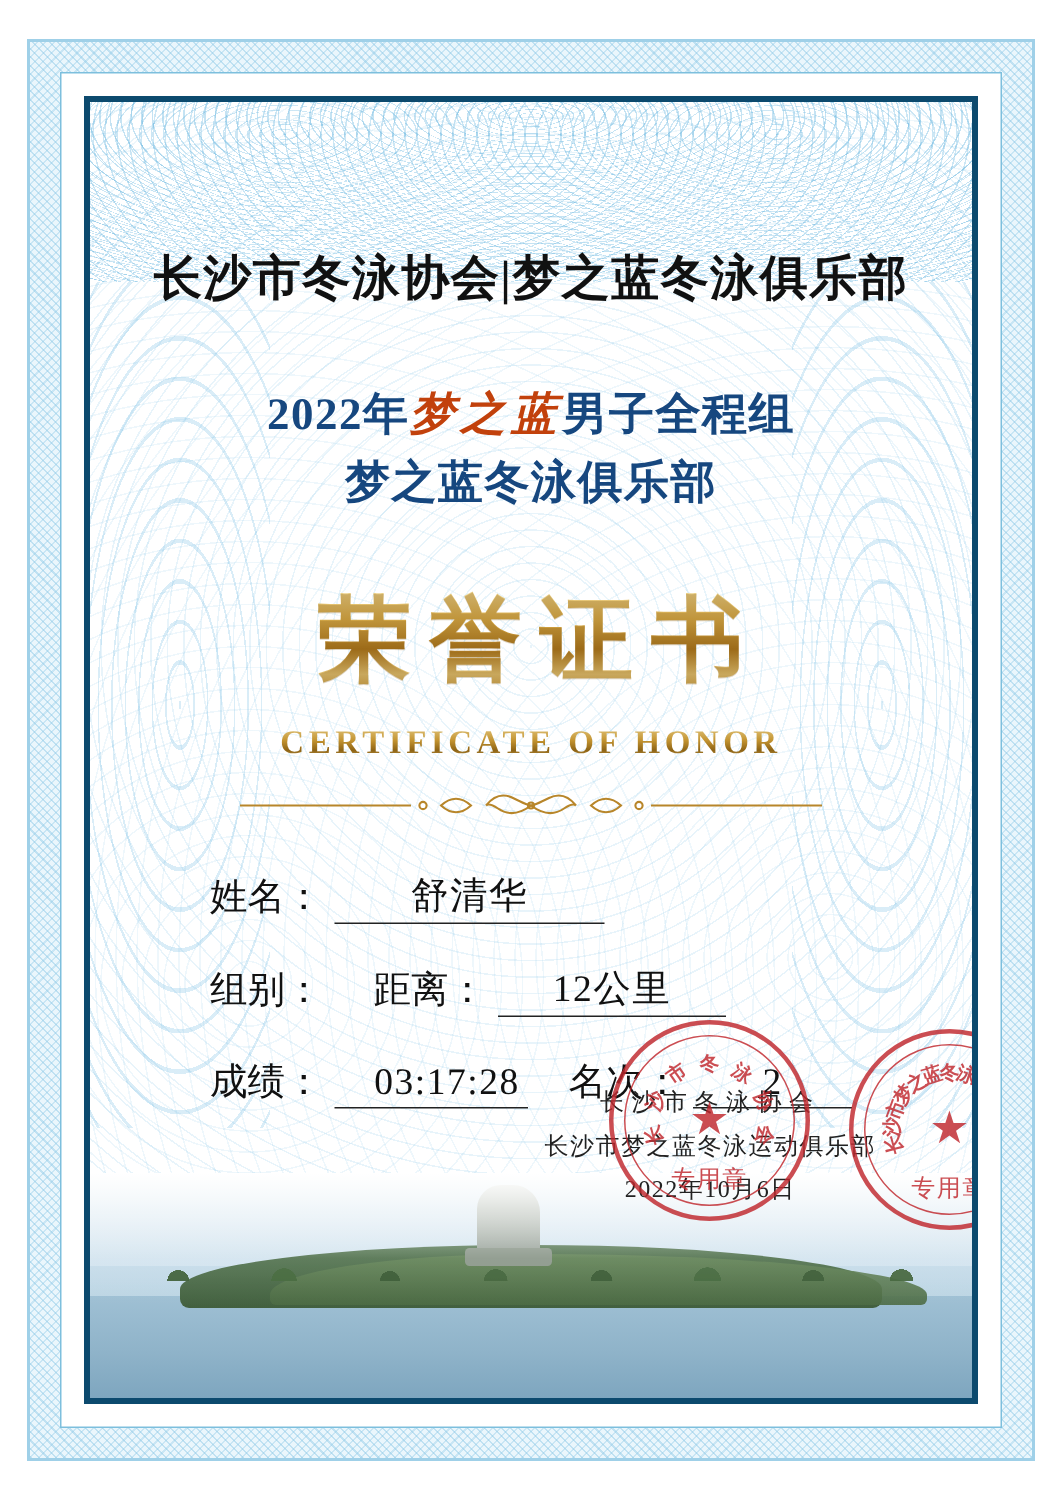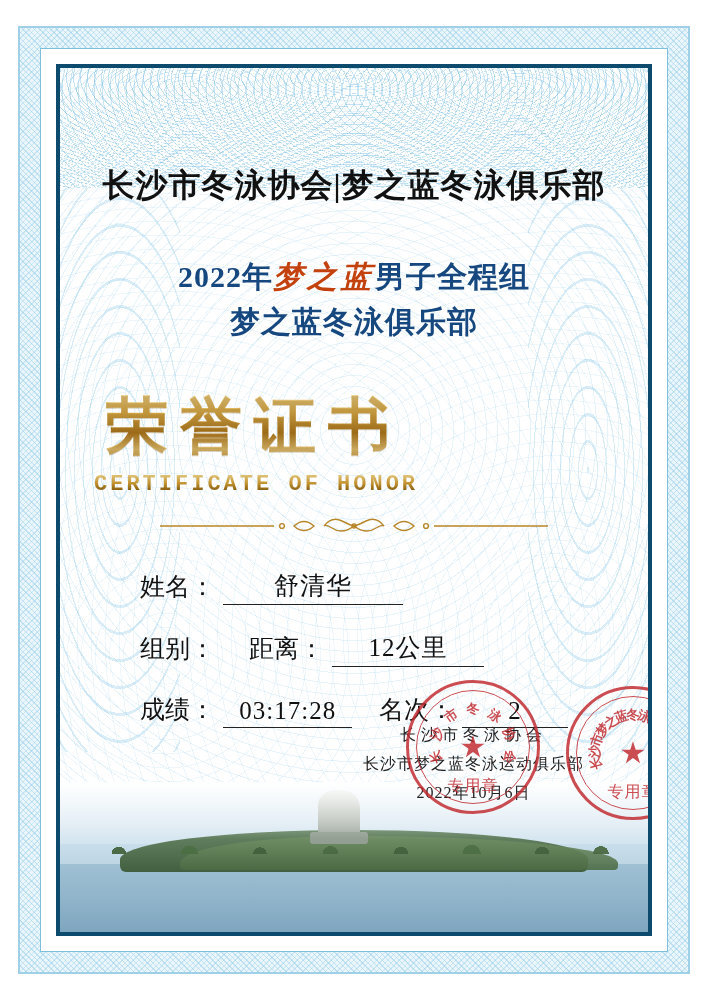--- a/index.html
+++ b/index.html
@@ -175,36 +175,37 @@
     letter-spacing: 1px;
   }
   .event-title .brand {
     color: #c2410c;
     font-style: italic;
     letter-spacing: 4px;
   }
 
   .honor-zone {
     margin-top: 40px;
+    text-align: center;
   }
   .honor-cn {
     font-family: "Liberation Serif", serif;
     font-weight: bold;
     font-size: 62px;
     letter-spacing: 12px;
     background: linear-gradient(#f6e6b0 0%, #d9ad4c 34%, #a9741d 58%, #e4c578 78%, #b8862a 100%);
     -webkit-background-clip: text;
     background-clip: text;
     color: transparent;
     text-shadow: 0 1px 0 rgba(120,80,10,0.25);
     padding-left: 12px;
   }
   .honor-en {
-    margin-top: 4px;
-    font-family: Liberation Mono, monospace;
+    margin-top: 14px;
+    font-family: Liberation Serif, serif;
     font-weight: bold;
     font-size: 22px;
     letter-spacing: 3px;
     background: linear-gradient(#e9d392 0%, #c39330 45%, #8e6415 70%, #d6b060 100%);
     -webkit-background-clip: text;
     background-clip: text;
     color: transparent;
   }
 
   .flourish {
@@ -238,21 +239,21 @@
     color: #111;
     text-align: center;
     border-bottom: 1.6px solid #222;
     padding: 0 6px 2px;
     margin-left: 8px;
     letter-spacing: 1px;
   }
   .w-name   { width: 168px; }
   .w-group  { width: 150px; }
   .w-dist   { width: 140px; text-align: center; }
-  .w-score  { width: 150px; }
+  .w-score  { width: 150px; text-align: right; }
   .w-rank   { width: 120px; }
   .spacer-32 { width: 34px; }
 
   
   .sign-block {
     position: absolute;
     right: 64px;
     bottom: 128px;
     text-align: center;
     font-family: "Liberation Serif", serif;

